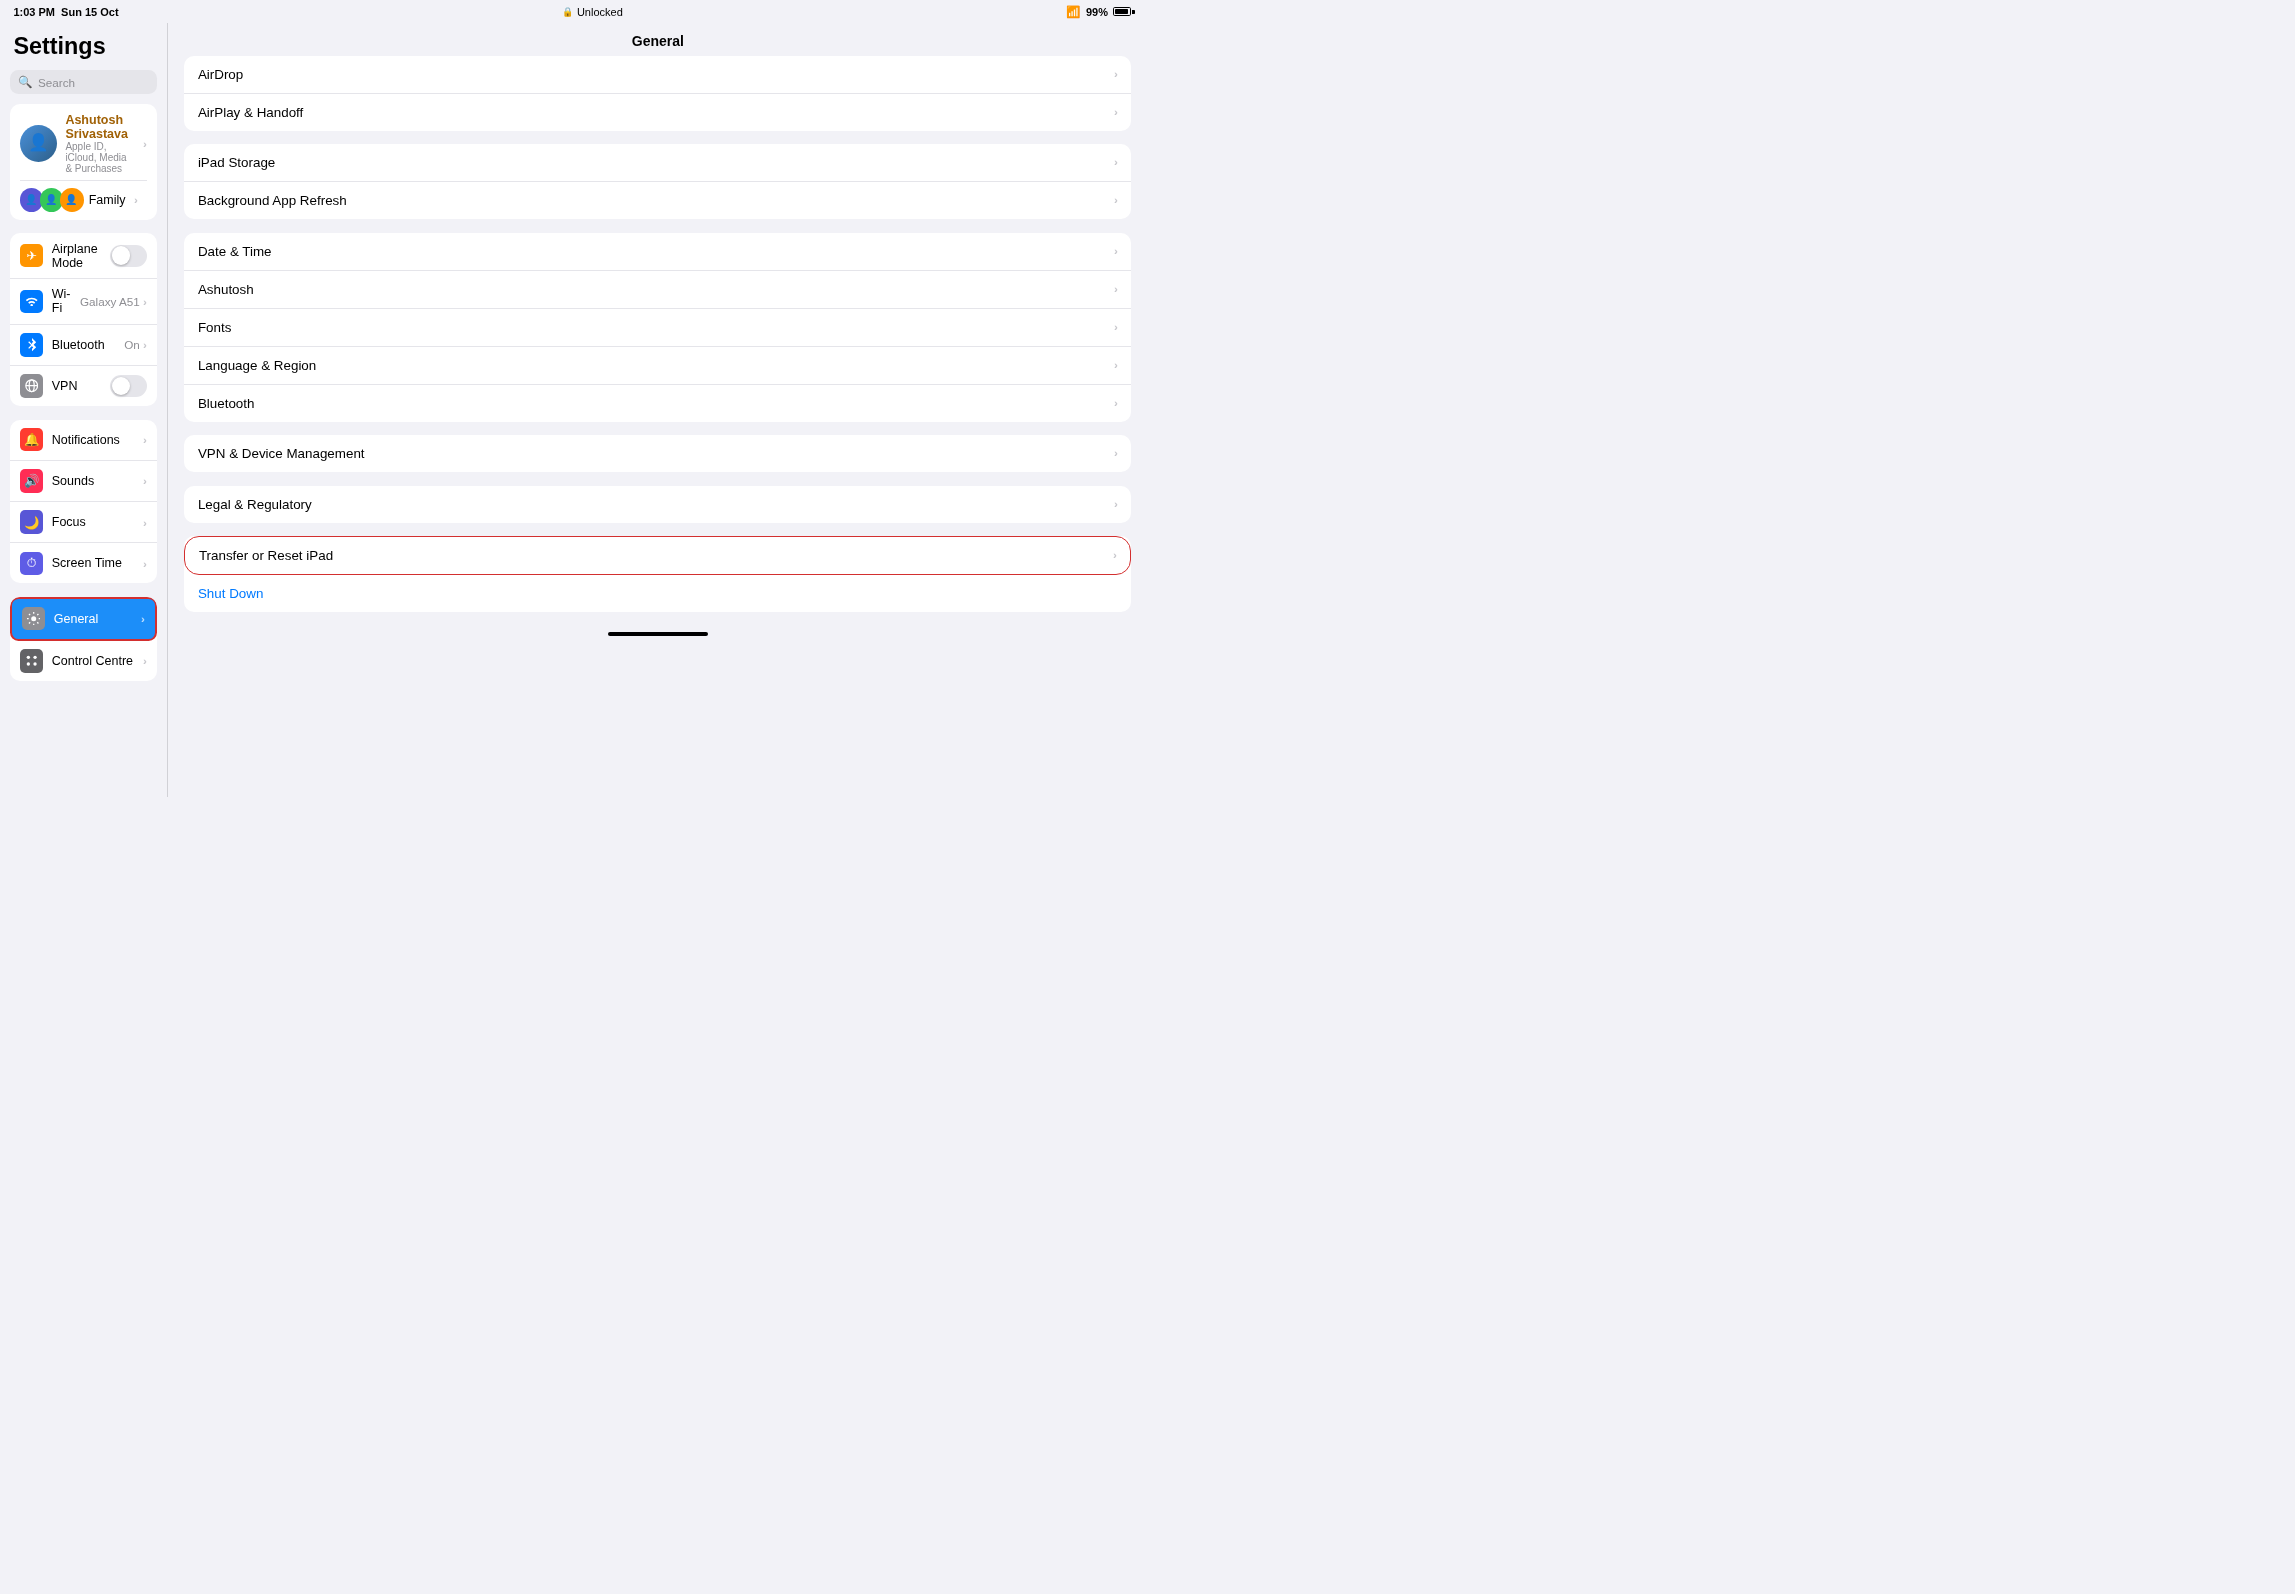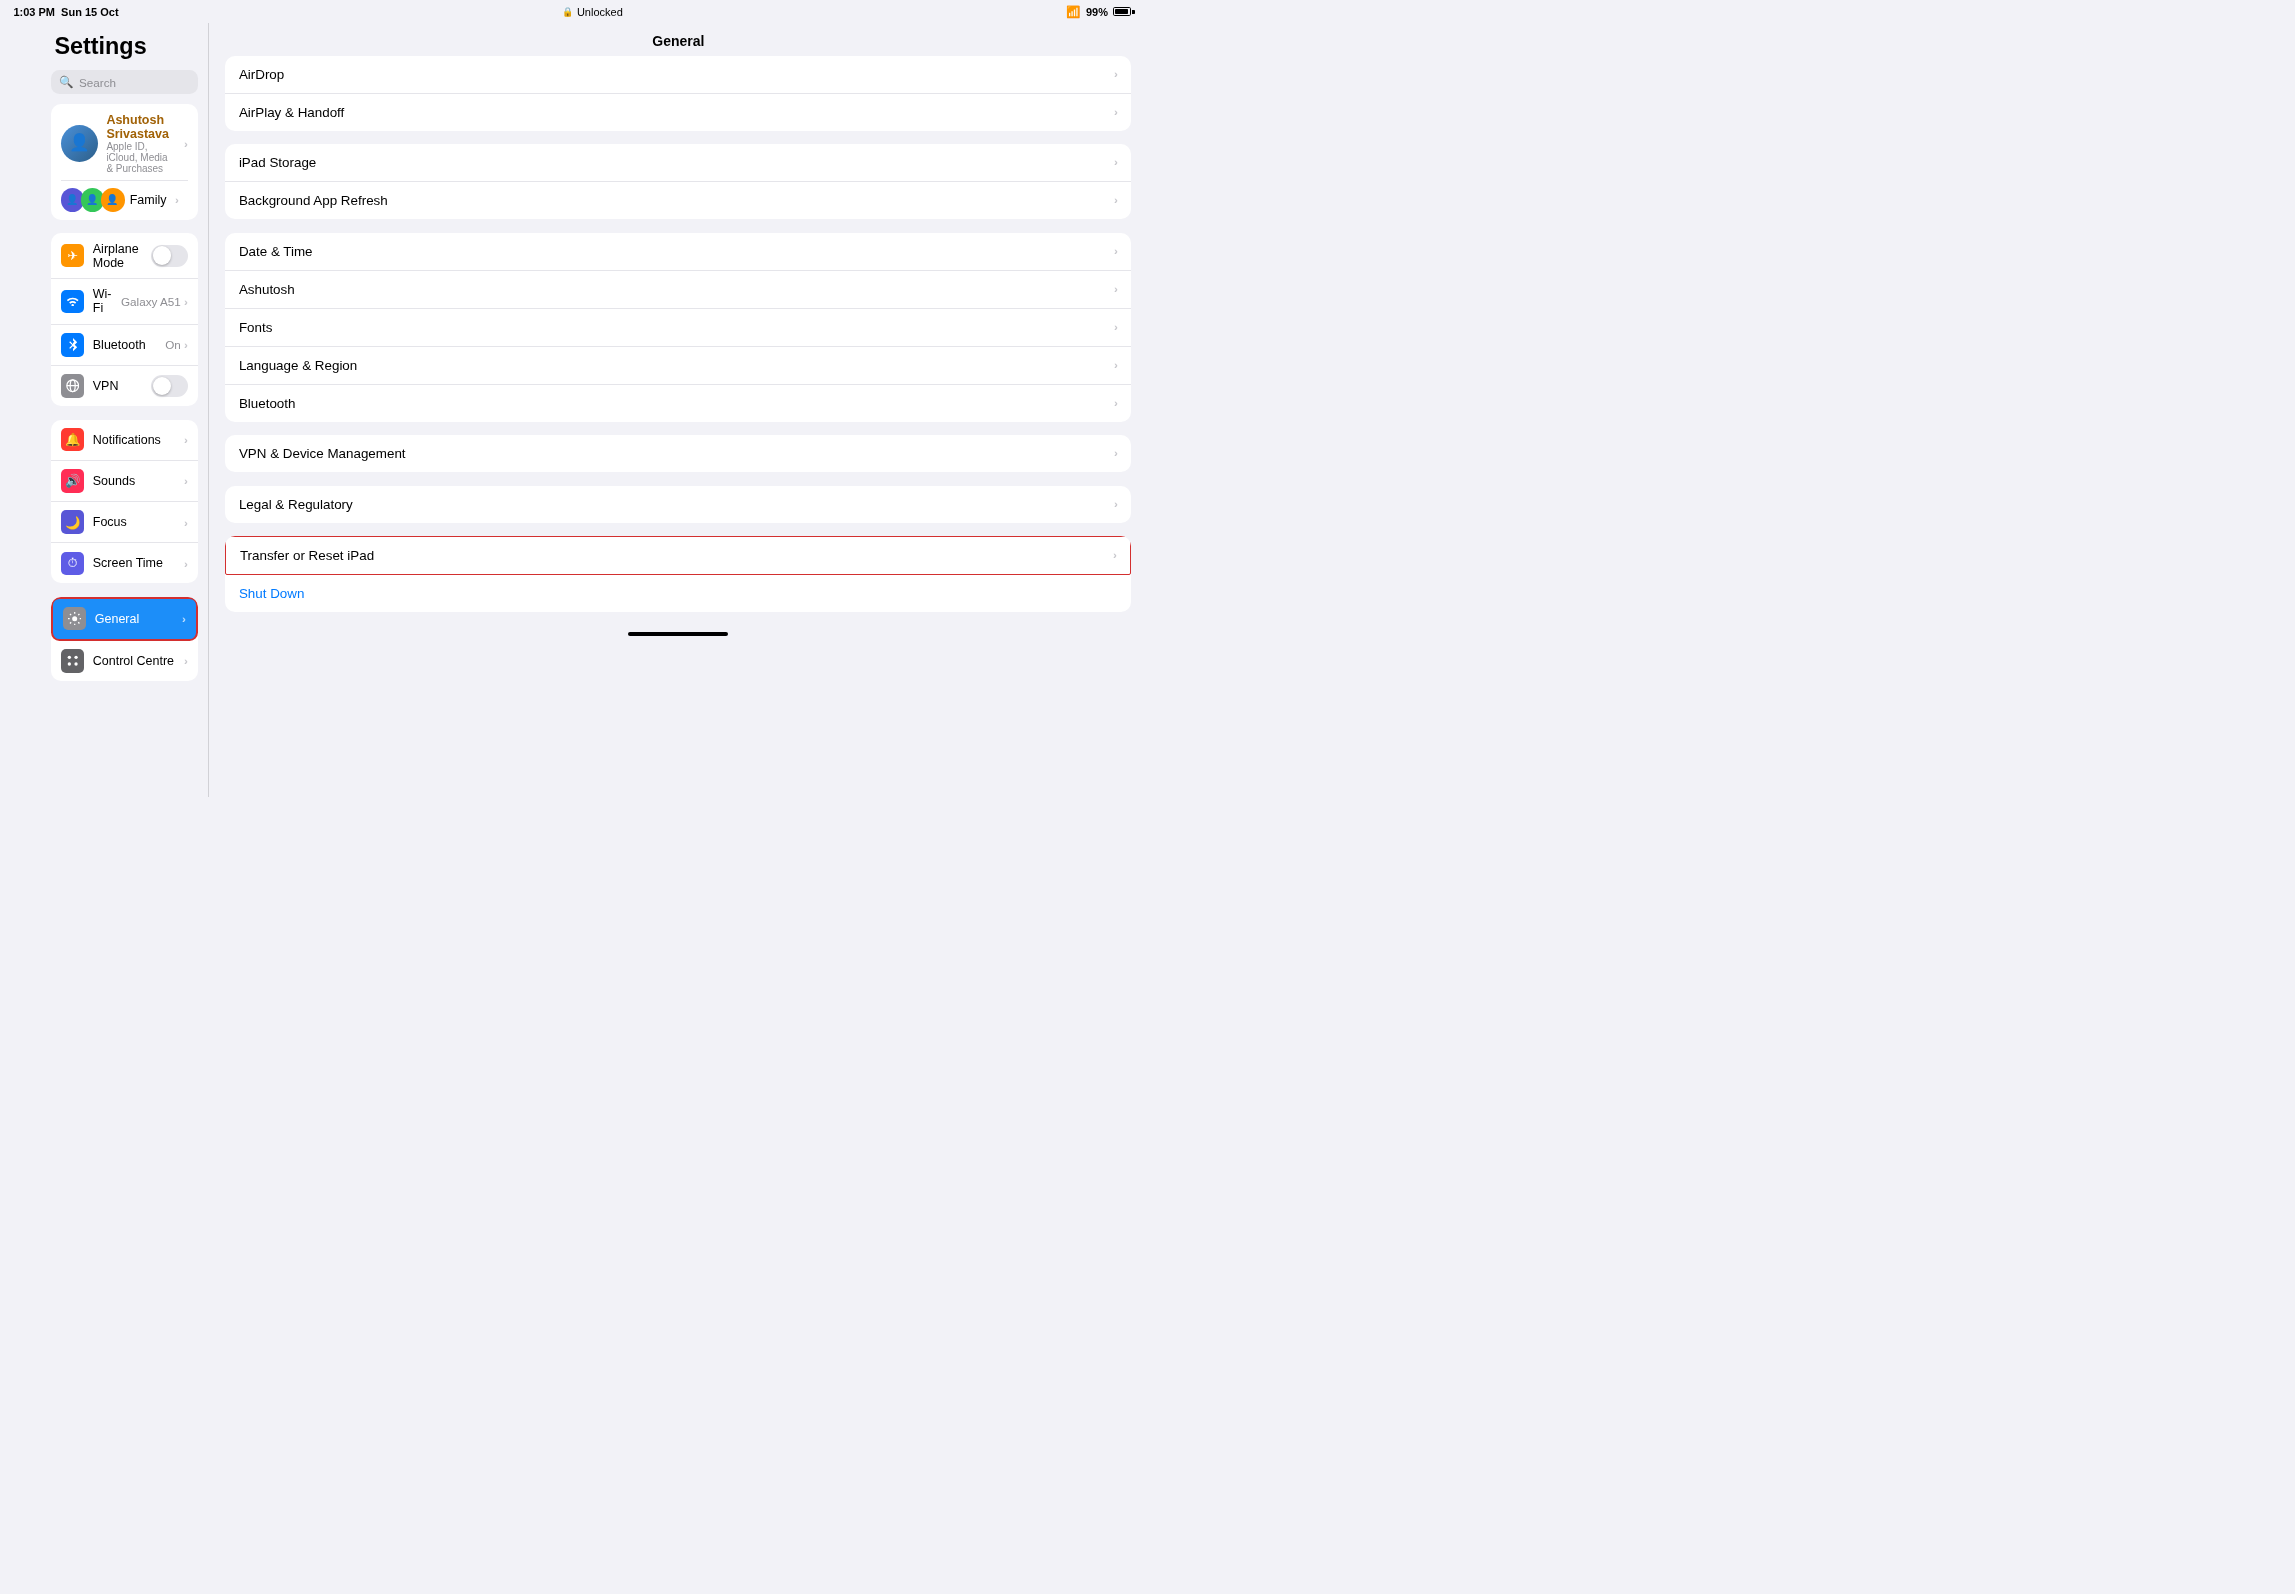--- a/index.html
+++ b/index.html
@@ -52,21 +52,20 @@
       overflow: hidden;
     }
 
     
     .sidebar {
       width: 167px;
       background: #f2f2f7;
       overflow-y: auto;
       flex-shrink: 0;
       padding: 0 0 13.4px 0;
-      margin-left: 41px;
     }
 
     .sidebar-title {
       font-size: 23.4px;
       font-weight: 700;
       color: #000;
       padding: 10px 13.4px 6.7px 13.4px;
     }
 
     .search-container {
@@ -277,21 +276,21 @@
     .content-item-label.blue { color: #007aff; }
 
     .chevron {
       color: #c7c7cc;
       font-size: 11.7px;
       font-weight: 600;
     }
 
     .transfer-item {
       border: 1.7px solid #d32f2f;
-      border-radius: 2px;
+      border-radius: 15px;
     }
 
     
     .home-indicator {
       text-align: center;
       padding: 6.7px;
       background: #f2f2f7;
     }
     .home-bar {
       width: 100px;

